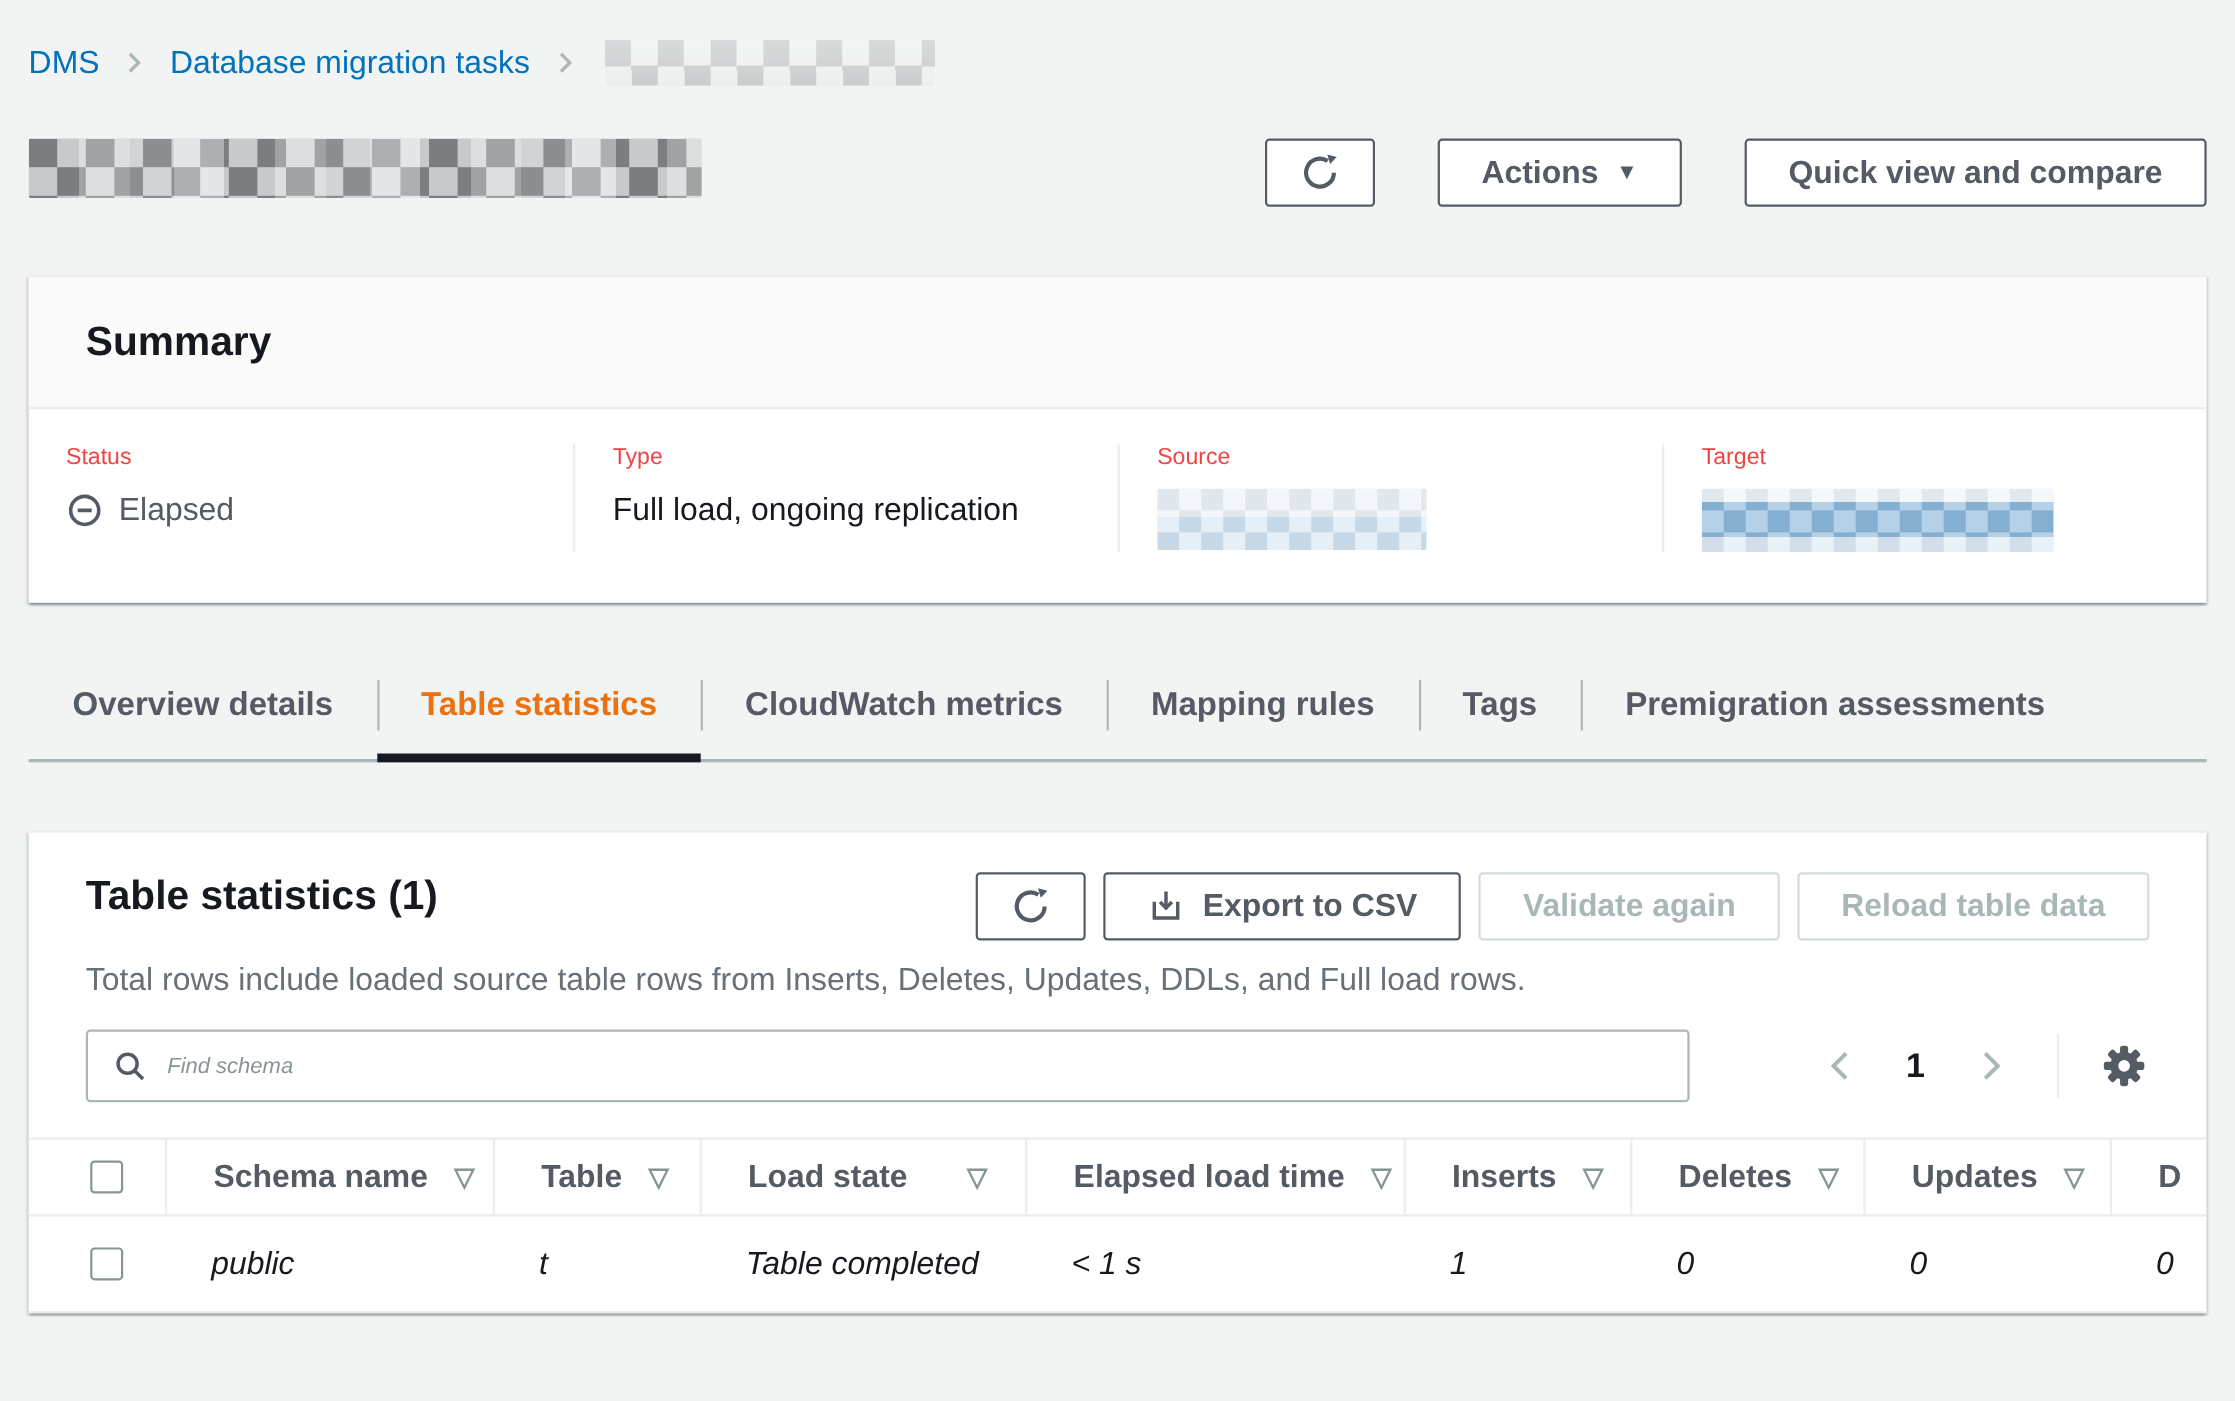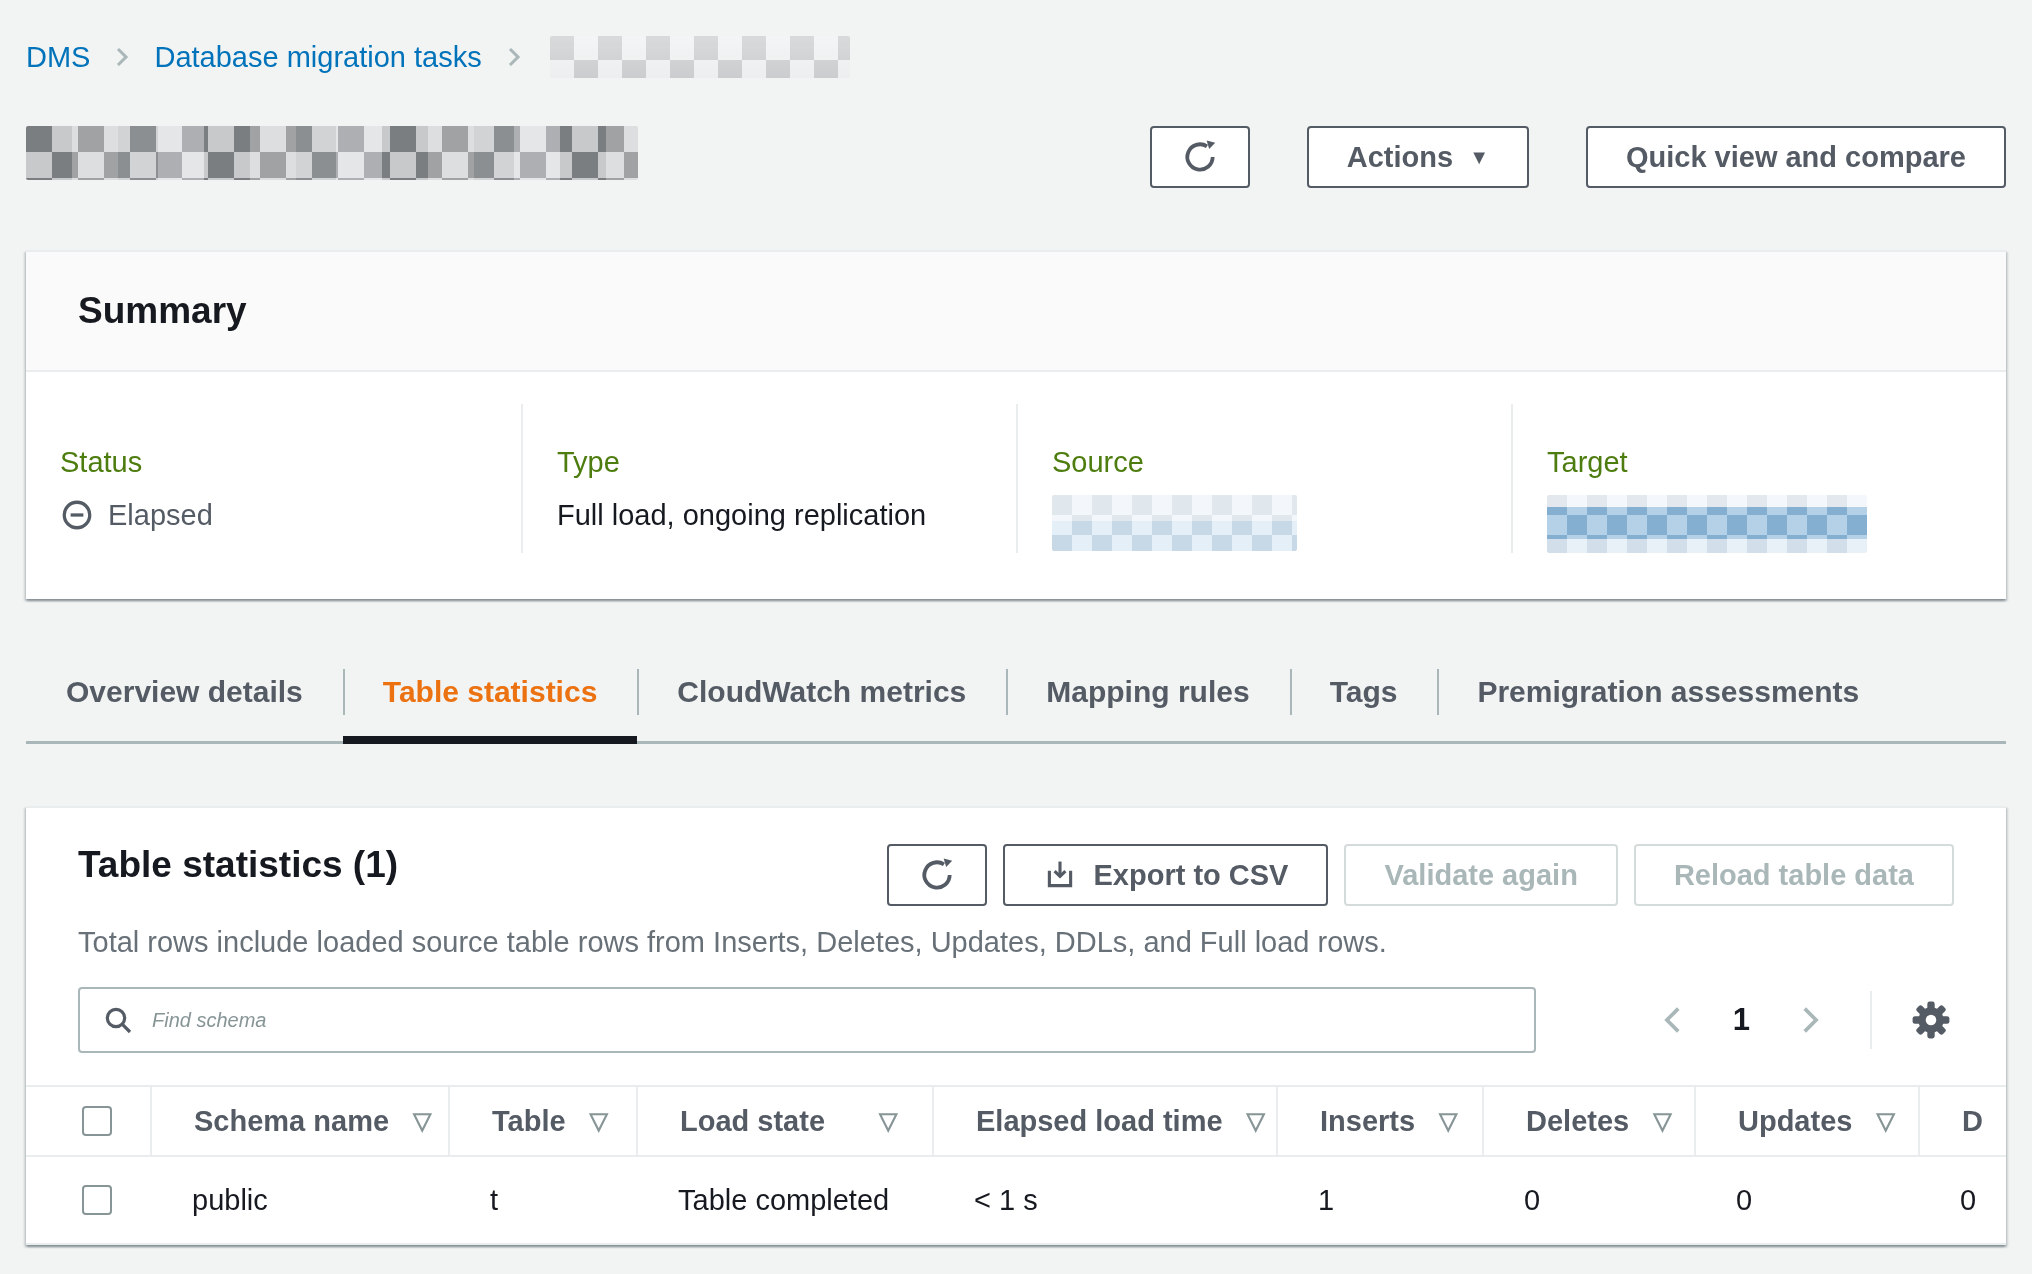--- a/index.html
+++ b/index.html
@@ -69,21 +69,21 @@
   }
   .summary-card { margin-top: 62px; }
   .summary-head {
     height: 120px; display: flex; align-items: center; padding: 0 52px;
     background: #fafafa; border-bottom: 2px solid #eaeded;
   }
   h2 { font-size: 37px; font-weight: bold; color: #16191f; }
   .summary-body { display: grid; grid-template-columns: repeat(4, 1fr); padding: 32px 0 46px; }
   .summary-col { padding: 0 34px; }
   .summary-col + .summary-col { border-left: 2px solid #eaeded; }
-  .field-label { font-size: 29px; color: #4d7c0f; margin-bottom: 16px; margin-top: 42px; }
+  .field-label { font-size: 21px; color: #ef4444; margin-bottom: 16px; }
   .field-value { font-size: 29px; color: #16191f; display: flex; align-items: center; gap: 14px; min-height: 40px; }
   .status-icon { width: 34px; height: 34px; color: #545b64; flex: 0 0 auto; }
   .status-text { color: #545b64; }
 
   
   .tabs { margin-top: 62px; display: flex; border-bottom: 3px solid #aab7b8; }
   .tab {
     position: relative; padding: 14px 40px 32px; font-size: 30px; font-weight: bold;
     color: #545b64; cursor: pointer; white-space: nowrap;
   }
@@ -123,21 +123,21 @@
   .stats-table { margin-top: 32px; width: 2100px; border-top: 2px solid #eaeded; }
   .t-row { display: grid; grid-template-columns: 124px 298px 188px 296px 344px 206px 212px 224px 208px; }
   .t-head .t-cell { height: 68px; font-weight: bold; color: #545b64; }
   .t-cell {
     display: flex; align-items: center; padding-left: 42px; font-size: 29px; gap: 24px;
     white-space: nowrap; overflow: hidden;
   }
   .t-head .t-cell + .t-cell { border-left: 2px solid #eaeded; }
   .t-head { border-bottom: 2px solid #eaeded; }
   .t-body { border-bottom: 2px solid #eaeded; }
-  .t-body .t-cell { height: 86px; color: #16191f; }
+  .t-body .t-cell { height: 86px; color: #16191f; font-style: italic; }
   .sort-icon { font-size: 24px; color: #879596; }
   .cell-check { padding-left: 56px; }
   .checkbox {
     width: 30px; height: 30px; border: 2px solid #879596; border-radius: 4px; background: #fff; cursor: pointer;
   }
 </style>
 </head>
 <body>
 
 <div class="page">

